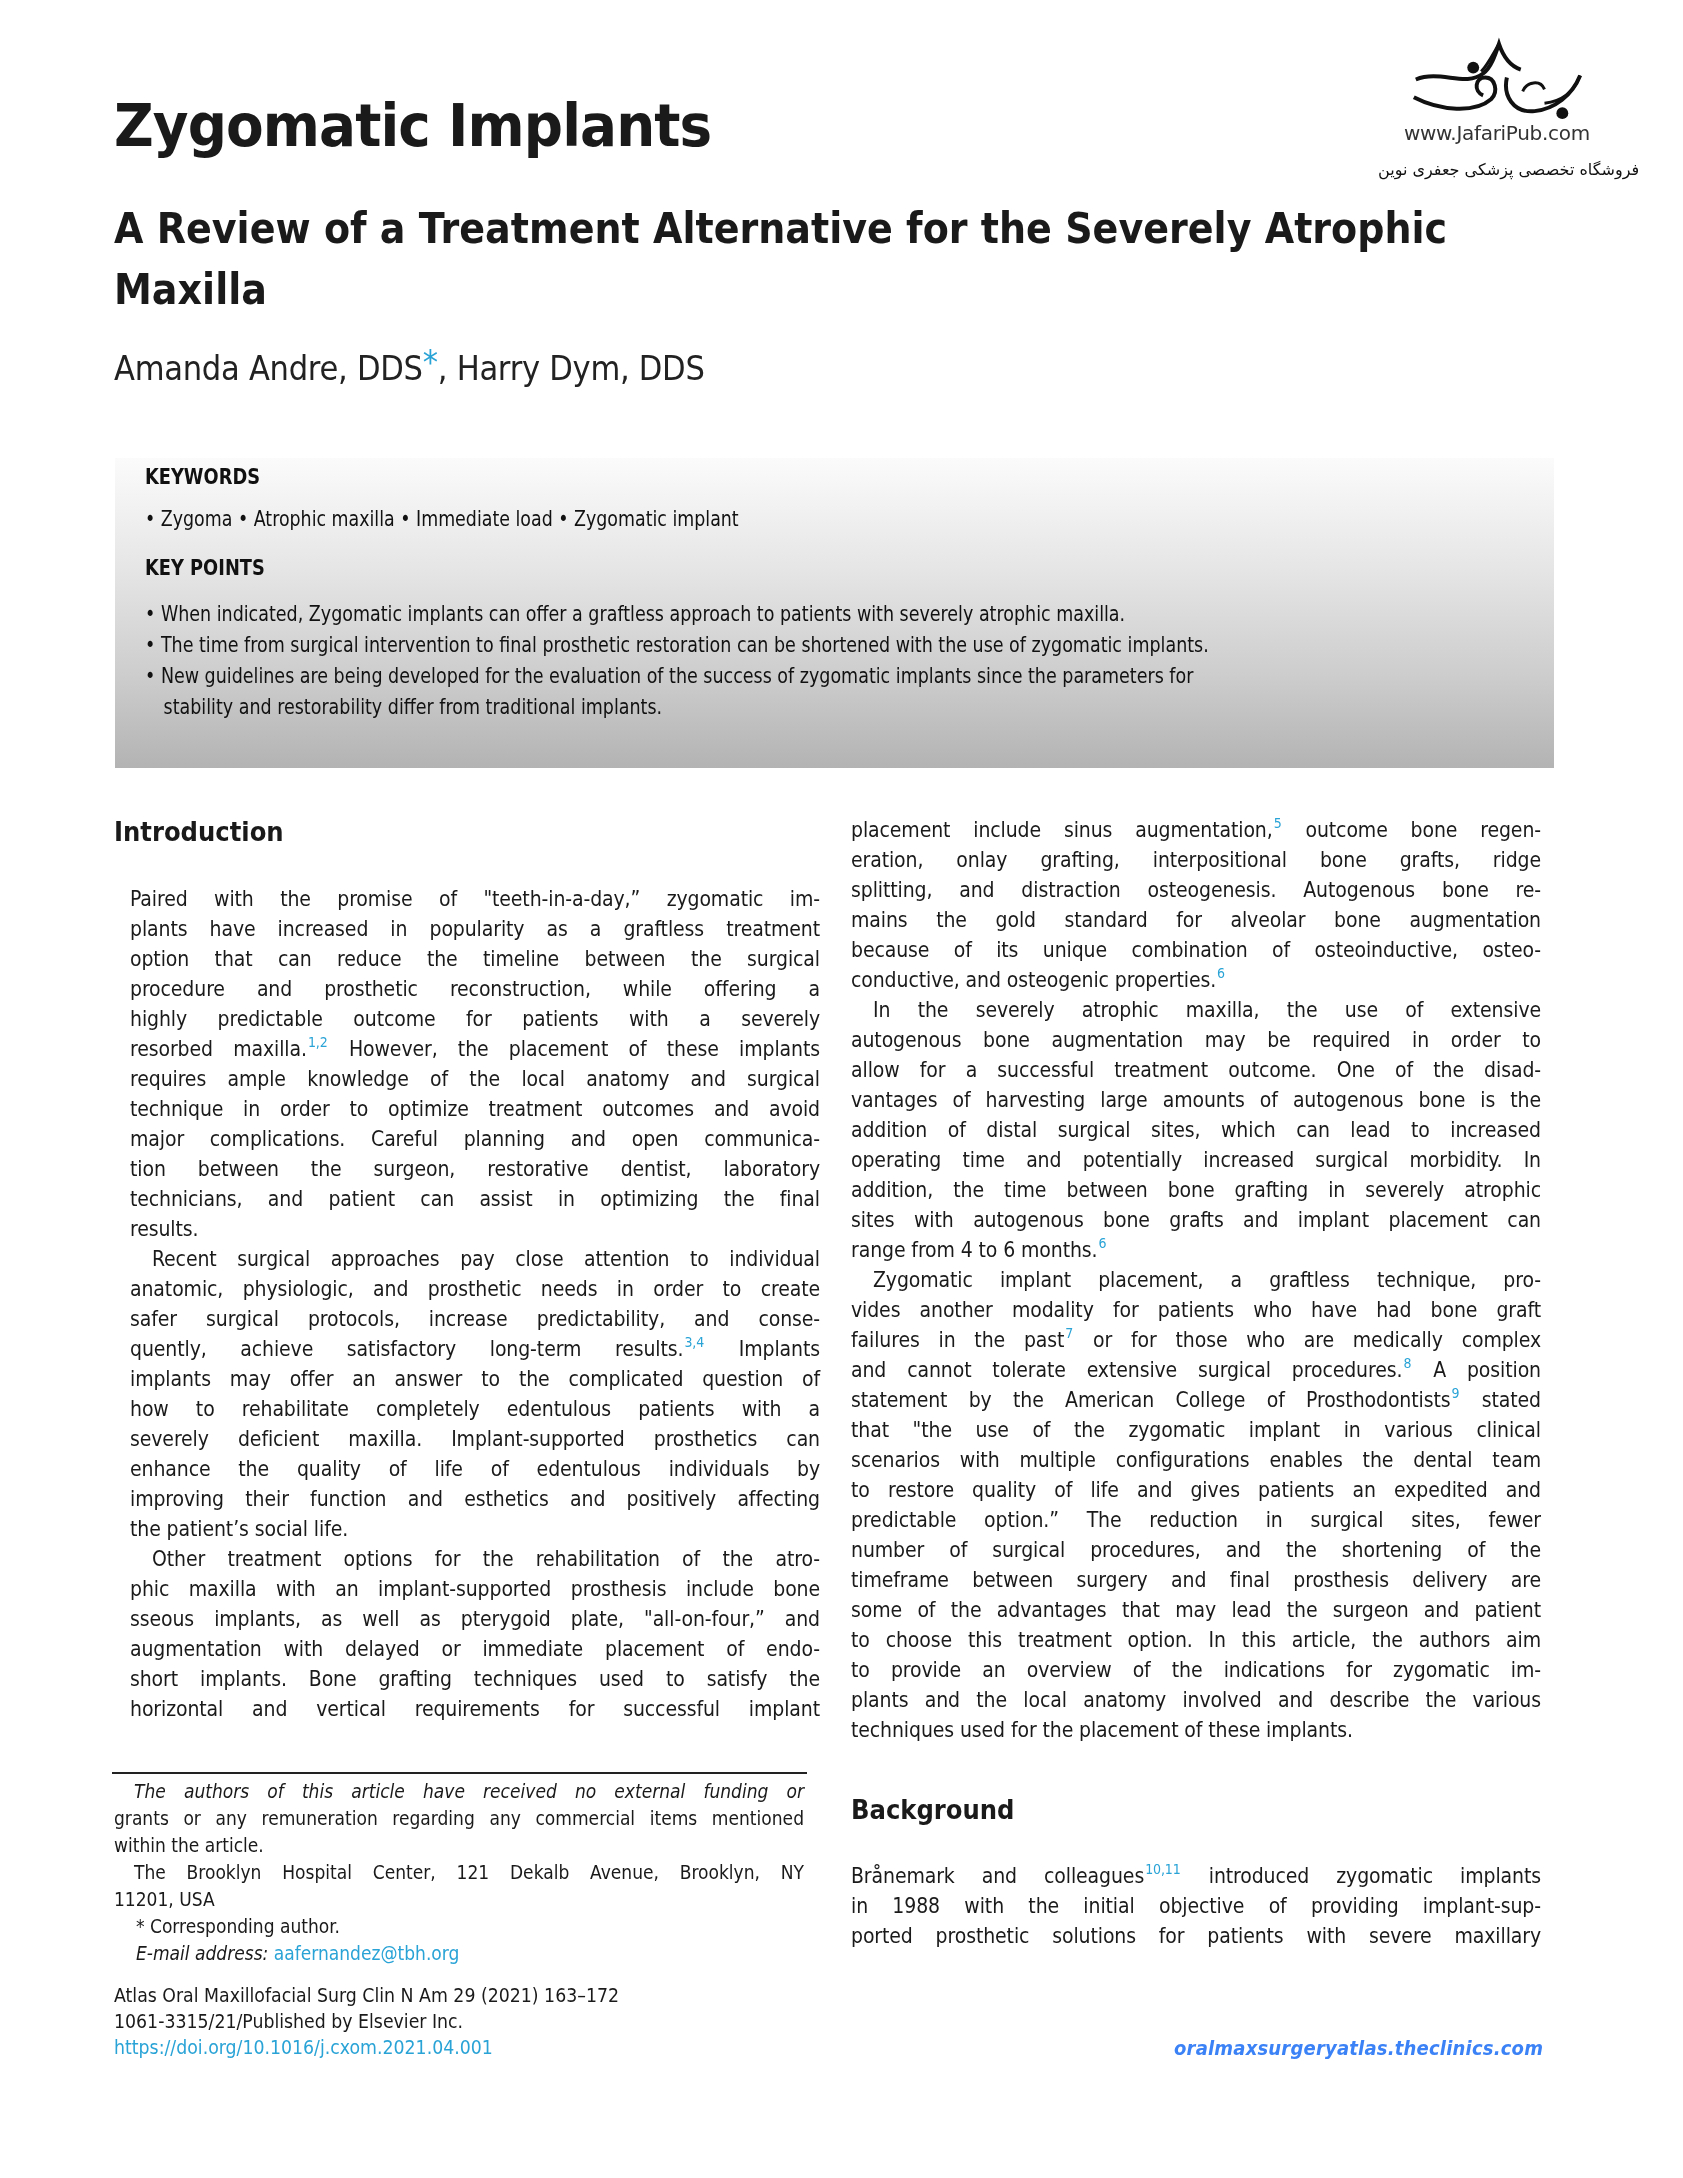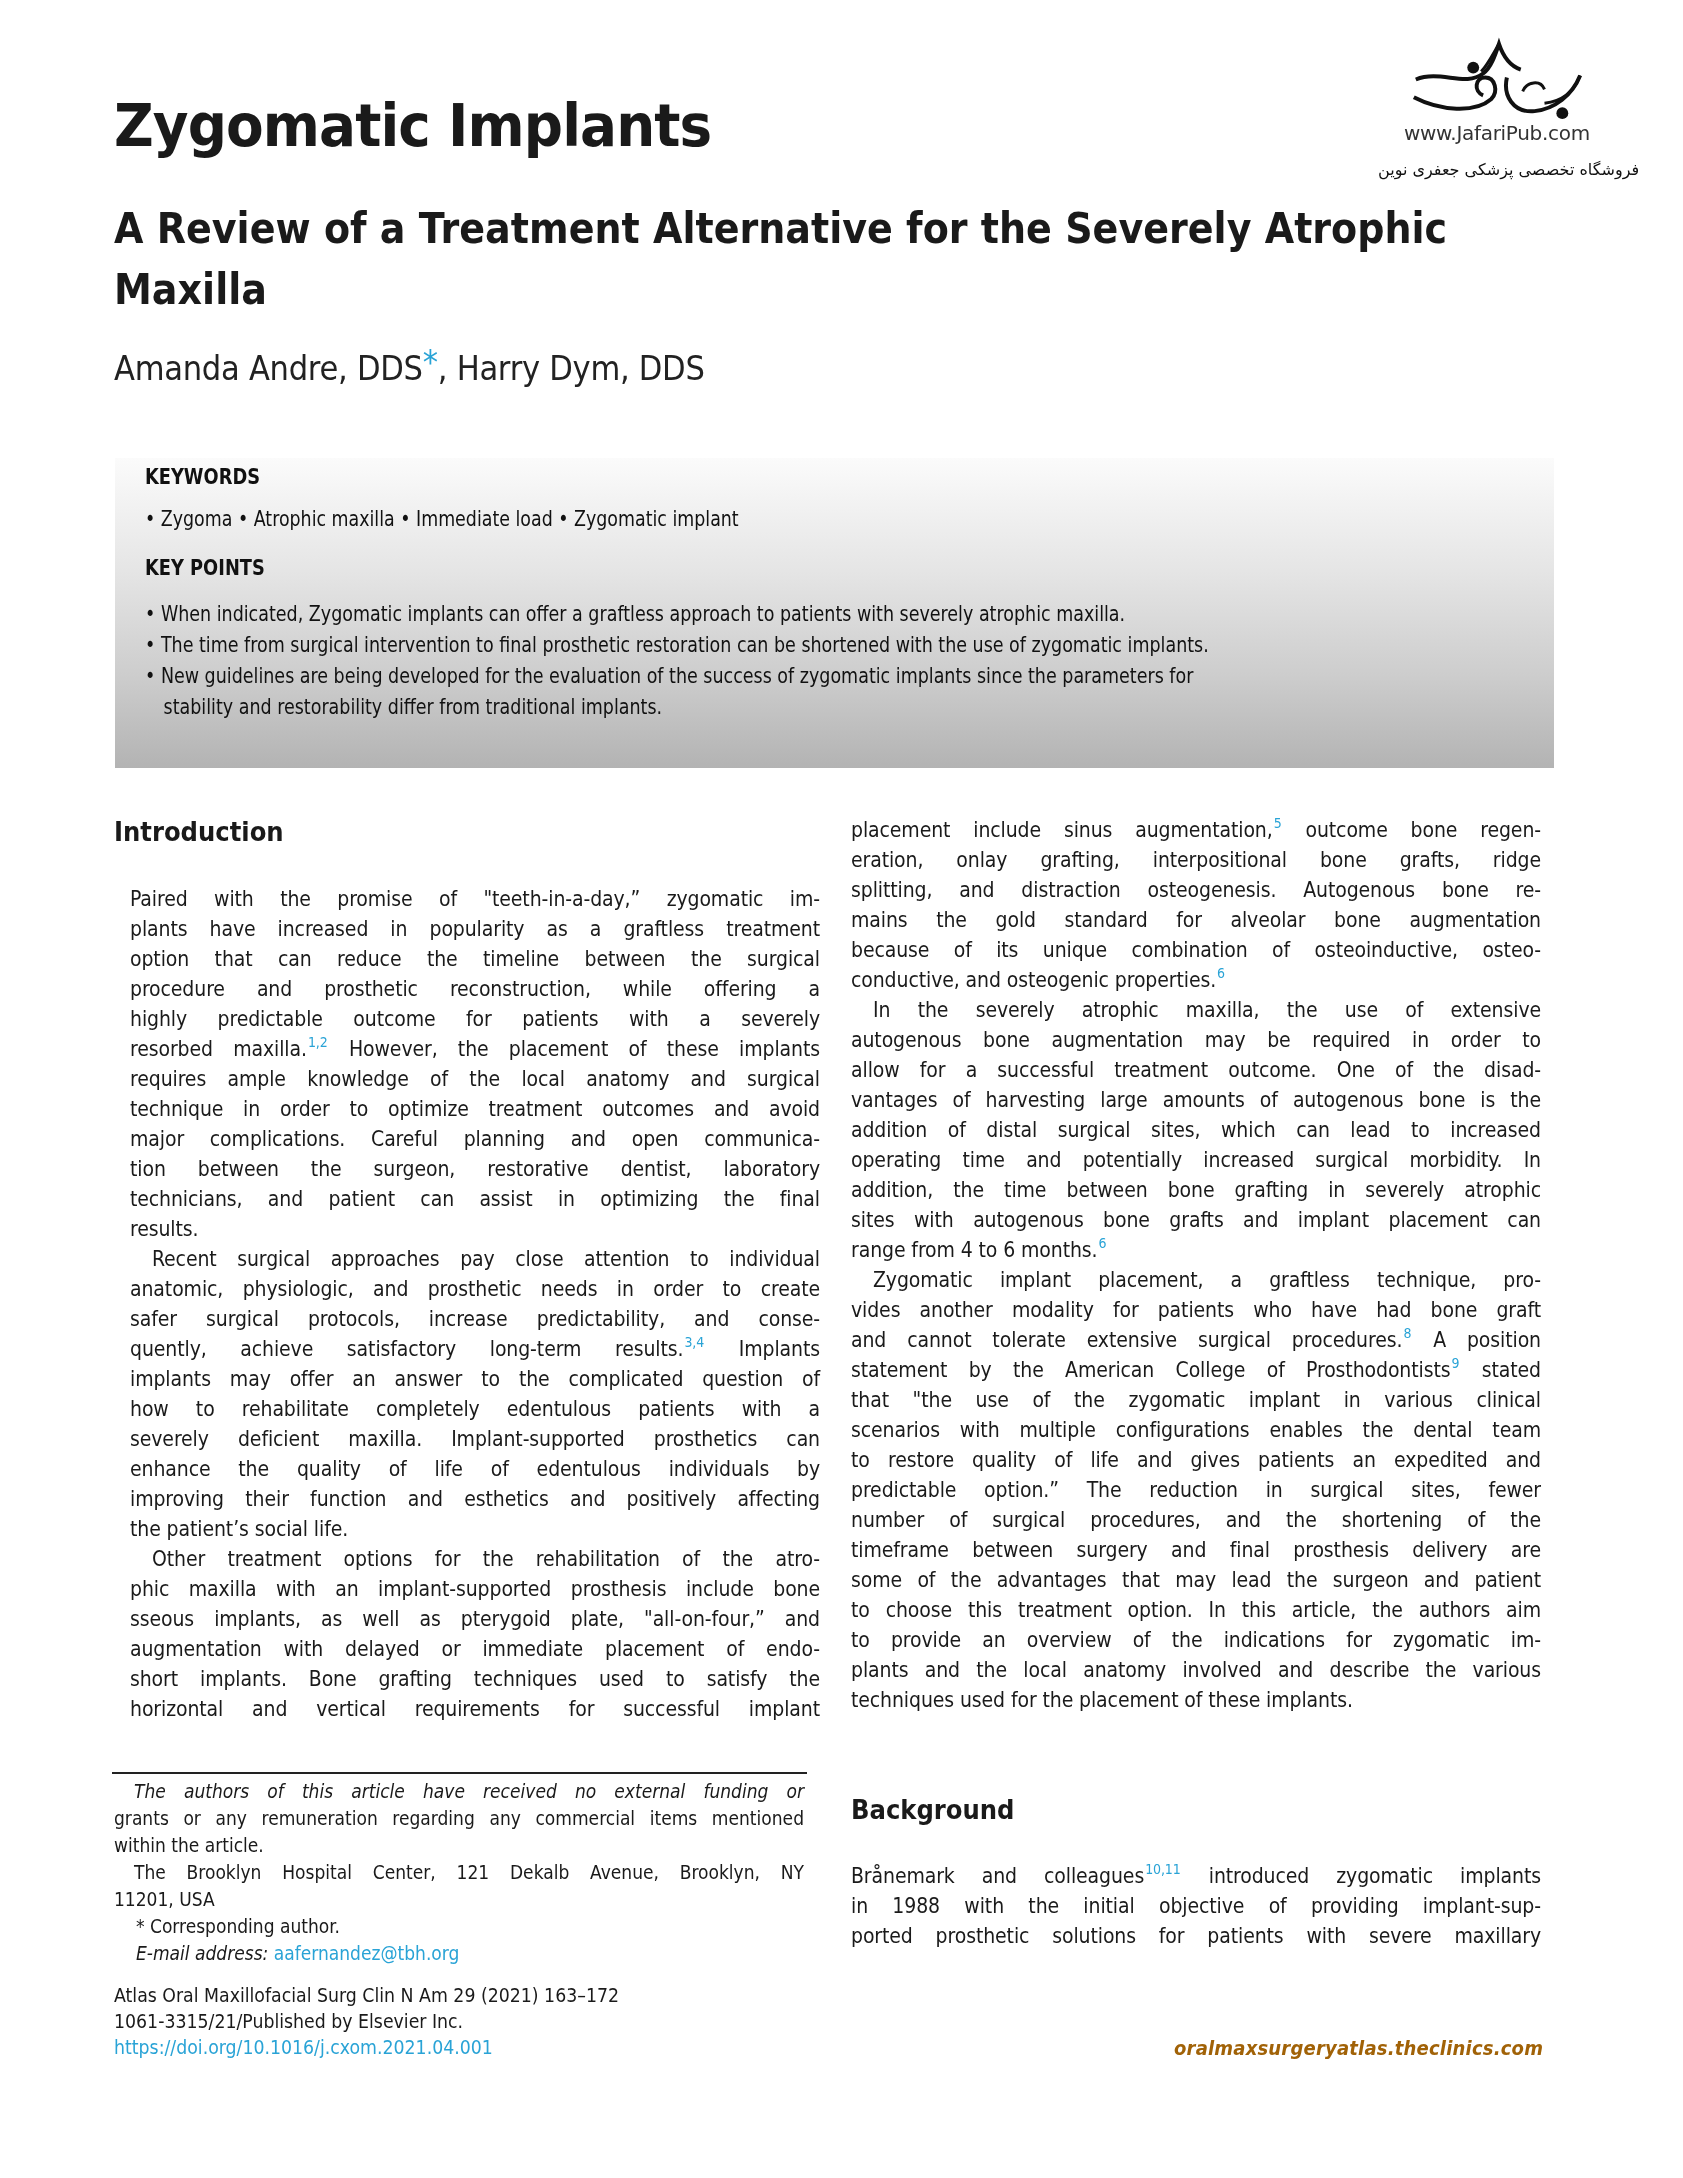--- a/index.html
+++ b/index.html
@@ -30,21 +30,21 @@
   .col .ln.ind { padding-left:22px; }
   .h2 { font-size:27px; font-weight:bold; white-space:nowrap; color:#1a1a1a; }
   sup.ref { color:#29a3d6; font-size:14px; line-height:0; vertical-align:9px; margin:0 1px; }
   .rule { left:112px; top:1772px; width:695px; height:2px; background:#222; }
   .fn { left:114px; top:1778px; width:690px; font-size:19px; line-height:27px; color:#1a1a1a; }
   .fn .ln { display:block; white-space:nowrap; text-align:justify; text-align-last:justify; }
   .fn .ln.last { text-align-last:left; }
   .fn .email { color:#29a3d6; }
   .foot { left:114px; top:1983px; font-size:19.3px; line-height:26px; color:#1a1a1a; white-space:nowrap; }
   .foot .doi { color:#29a3d6; }
-  .site { left:1174px; top:2036px; font-size:20px; font-style:italic; font-weight:bold; color:#a16207; white-space:nowrap; letter-spacing:0.2px; }
+  .site { left:1174px; top:2036px; font-size:20px; font-style:italic; font-weight:bold; color:#3b82f6; white-space:nowrap; letter-spacing:0.2px; }
 </style>
 </head>
 <body>
 
 <svg class="abs logo" viewBox="0 0 200 110">
   <path d="M20 58 C45 48 70 66 88 52 C96 46 100 34 104 22 C108 34 114 44 126 48" fill="none" stroke="#111" stroke-width="4"></path>
   <path d="M104 22 C96 36 92 44 86 50" fill="none" stroke="#111" stroke-width="3"></path>
   <path d="M18 76 C45 90 80 92 96 78 C104 70 100 56 90 56 C80 56 78 70 88 74" fill="none" stroke="#111" stroke-width="4"></path>
   <path d="M112 56 C108 74 118 92 140 90 C160 88 178 74 186 54" fill="none" stroke="#111" stroke-width="4"></path>
   <path d="M128 70 C132 60 146 58 150 68" fill="none" stroke="#111" stroke-width="3"></path>
@@ -133,20 +133,21 @@
     <span class="ln"><span>autogenous bone augmentation may be required in order to</span></span>
     <span class="ln"><span>allow for a successful treatment outcome. One of the disad-</span></span>
     <span class="ln"><span>vantages of harvesting large amounts of autogenous bone is the</span></span>
     <span class="ln"><span>addition of distal surgical sites, which can lead to increased</span></span>
     <span class="ln"><span>operating time and potentially increased surgical morbidity. In</span></span>
     <span class="ln"><span>addition, the time between bone grafting in severely atrophic</span></span>
     <span class="ln"><span>sites with autogenous bone grafts and implant placement can</span></span>
     <span class="ln last"><span>range from 4 to 6 months.</span><sup class="ref">6</sup></span>
     <span class="ln ind"><span>Zygomatic implant placement, a graftless technique, pro-</span></span>
     <span class="ln"><span>vides another modality for patients who have had bone graft</span></span>
+    <span class="ln"><span>failures in the past</span><sup class="ref">7</sup><span> or for those who are medically complex</span></span>
     <span class="ln"><span>and cannot tolerate extensive surgical procedures.</span><sup class="ref">8</sup><span> A position</span></span>
     <span class="ln"><span>statement by the American College of Prosthodontists</span><sup class="ref">9</sup><span> stated</span></span>
     <span class="ln"><span>that "the use of the zygomatic implant in various clinical</span></span>
     <span class="ln"><span>scenarios with multiple configurations enables the dental team</span></span>
     <span class="ln"><span>to restore quality of life and gives patients an expedited and</span></span>
     <span class="ln"><span>predictable option.” The reduction in surgical sites, fewer</span></span>
     <span class="ln"><span>number of surgical procedures, and the shortening of the</span></span>
     <span class="ln"><span>timeframe between surgery and final prosthesis delivery are</span></span>
     <span class="ln"><span>some of the advantages that may lead the surgeon and patient</span></span>
     <span class="ln"><span>to choose this treatment option. In this article, the authors aim</span></span>

